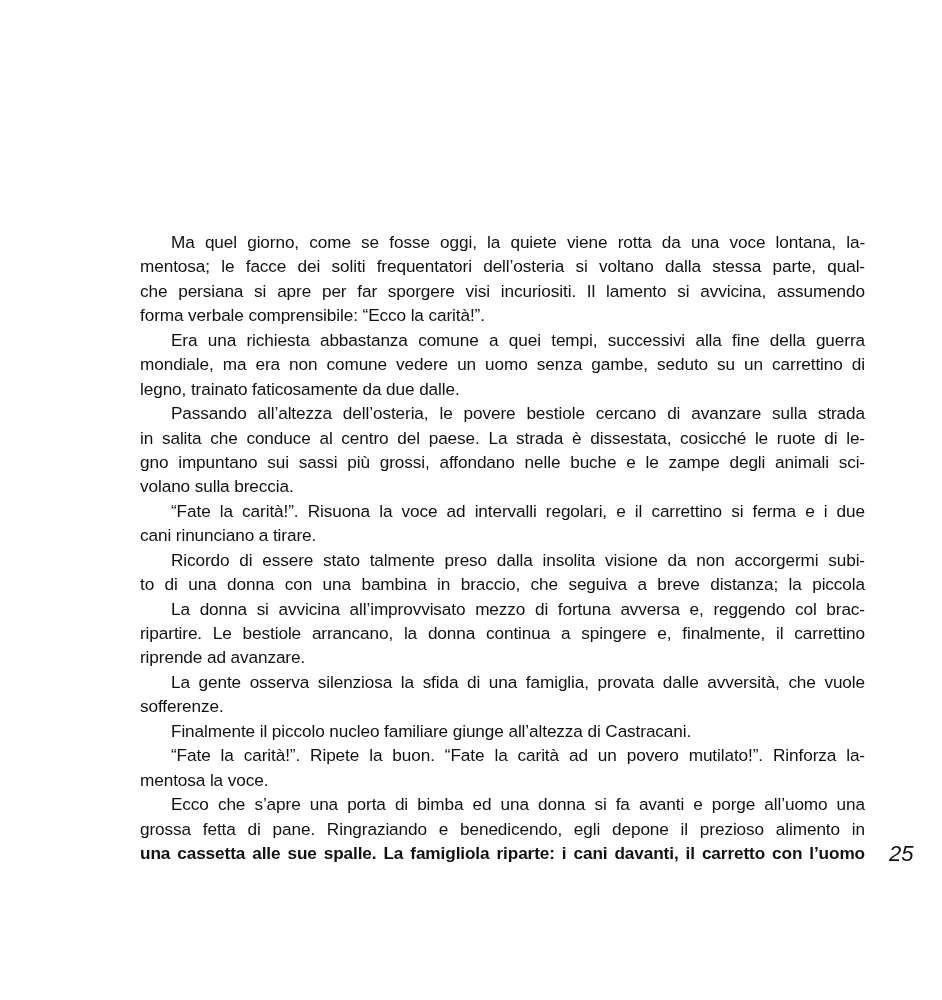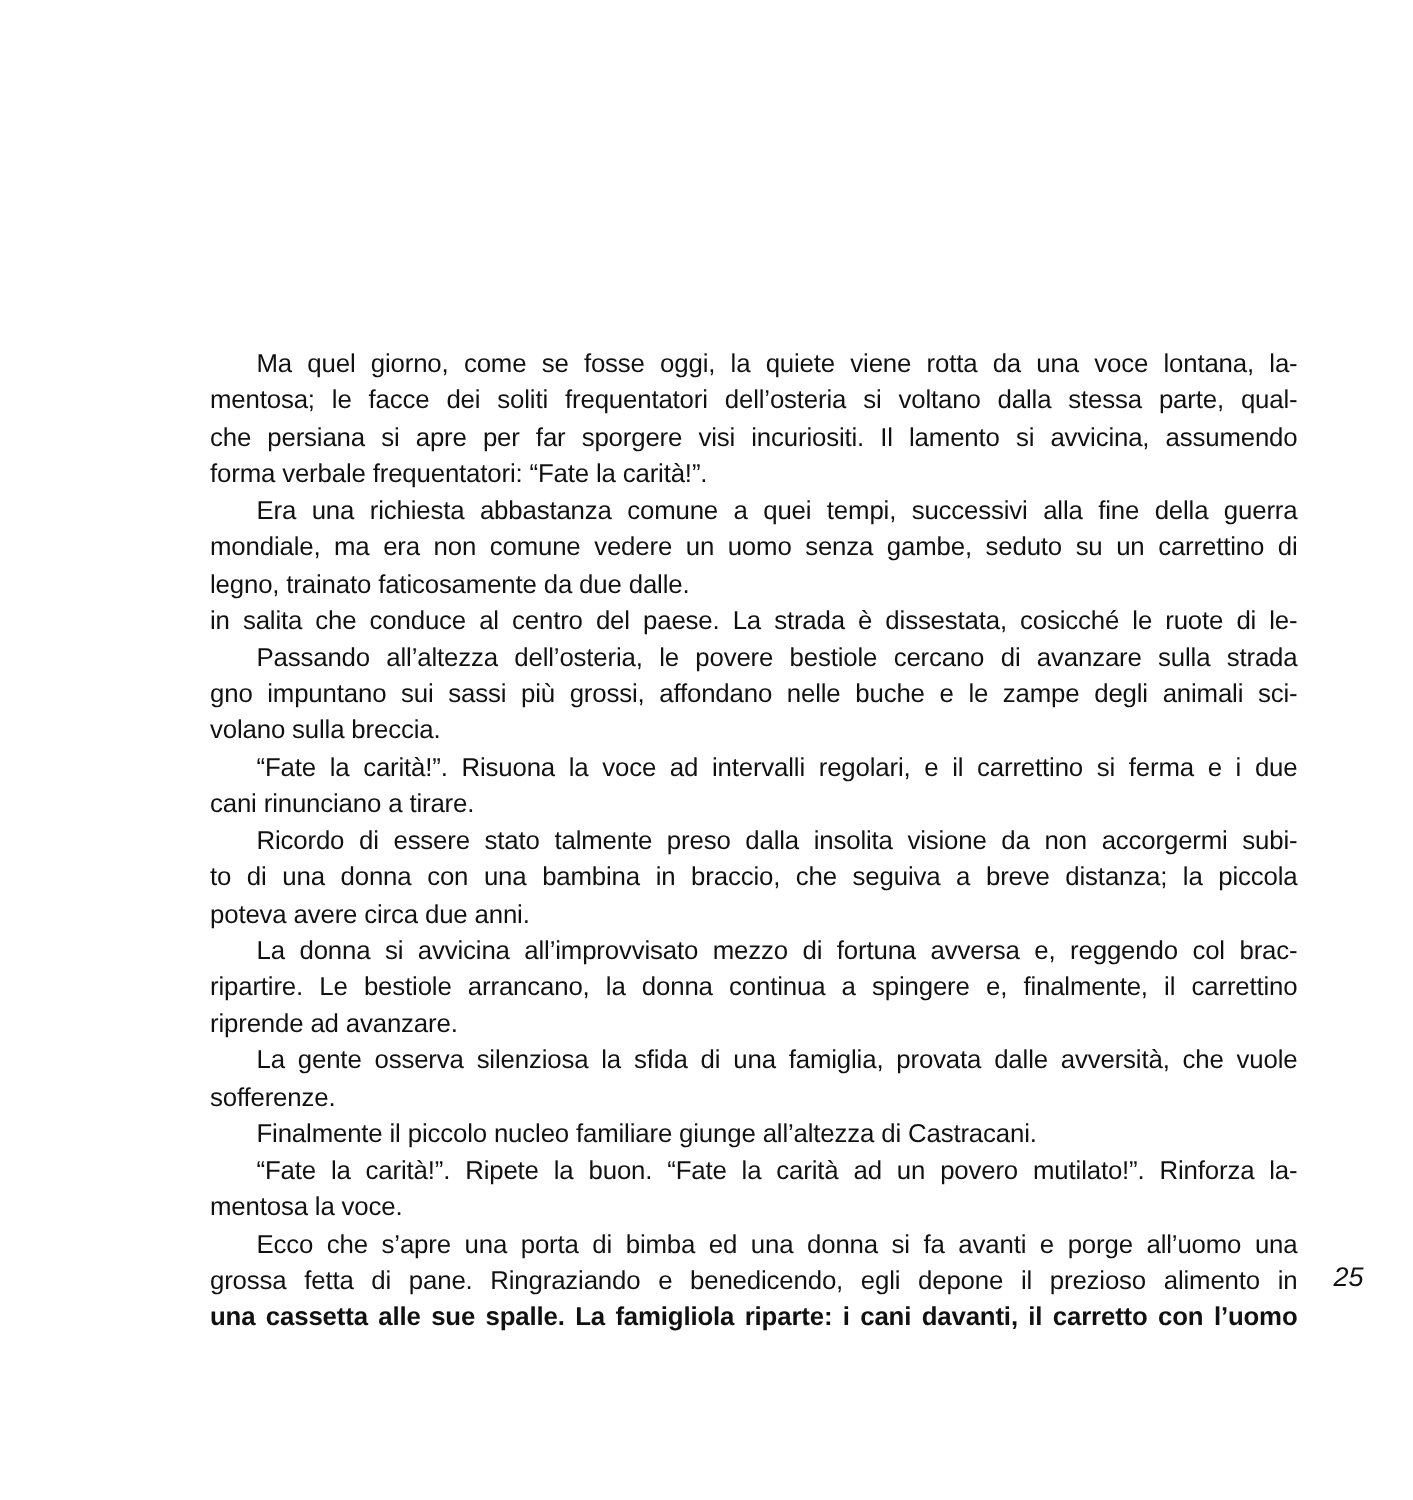--- a/index.html
+++ b/index.html
@@ -13,44 +13,43 @@
     .line {
       display: block; height: 24.45px; line-height: 24.45px;
       white-space: nowrap; text-align: justify; text-align-last: justify;
       letter-spacing: -0.1px;
     }
     .line.indent { padding-left: 31px; }
     .line.last { text-align-last: left; }
     .page-number {
       position: absolute; left: 853px; top: 841px;
       font-family: "Liberation Sans", sans-serif; font-style: italic;
-      font-size: 18px; color: #111;
+      font-size: 22px; color: #111;
     }
   </style>
 </head>
 <body>
 
 <div class="page">
   <div class="text-block" id="text-block">
       <span class="line indent" style="white-space: normal;">Ma quel giorno, come se fosse oggi, la quiete viene rotta da una voce lontana, la-</span>
       <span class="line" style="white-space: normal;">mentosa; le facce dei soliti frequentatori dell’osteria si voltano dalla stessa parte, qual-</span>
       <span class="line" style="white-space: normal;">che persiana si apre per far sporgere visi incuriositi. Il lamento si avvicina, assumendo</span>
-      <span class="line last">forma verbale frequentatori: “Fate la carità!”.</span>
+      <span class="line last">forma verbale comprensibile: “Ecco la carità!”.</span>
       <span class="line indent" style="white-space: normal;">Era una richiesta abbastanza comune a quei tempi, successivi alla fine della guerra</span>
       <span class="line" style="white-space: normal;">mondiale, ma era non comune vedere un uomo senza gambe, seduto su un carrettino di</span>
       <span class="line last">legno, trainato faticosamente da due dalle.</span>
+      <span class="line indent" style="white-space: normal;">Passando all’altezza dell’osteria, le povere bestiole cercano di avanzare sulla strada</span>
       <span class="line" style="white-space: normal;">in salita che conduce al centro del paese. La strada è dissestata, cosicché le ruote di le-</span>
-      <span class="line indent" style="white-space: normal;">Passando all’altezza dell’osteria, le povere bestiole cercano di avanzare sulla strada</span>
       <span class="line" style="white-space: normal;">gno impuntano sui sassi più grossi, affondano nelle buche e le zampe degli animali sci-</span>
       <span class="line last">volano sulla breccia.</span>
       <span class="line indent" style="white-space: normal;">“Fate la carità!”. Risuona la voce ad intervalli regolari, e il carrettino si ferma e i due</span>
       <span class="line last">cani rinunciano a tirare.</span>
       <span class="line indent" style="white-space: normal;">Ricordo di essere stato talmente preso dalla insolita visione da non accorgermi subi-</span>
       <span class="line" style="white-space: normal;">to di una donna con una bambina in braccio, che seguiva a breve distanza; la piccola</span>
-      <span class="line last">poteva avere circa due anni.</span>
       <span class="line indent" style="white-space: normal;">La donna si avvicina all’improvvisato mezzo di fortuna avversa e, reggendo col brac-</span>
       <span class="line" style="white-space: normal;">ripartire. Le bestiole arrancano, la donna continua a spingere e, finalmente, il carrettino</span>
       <span class="line last">riprende ad avanzare.</span>
       <span class="line indent" style="white-space: normal;">La gente osserva silenziosa la sfida di una famiglia, provata dalle avversità, che vuole</span>
       <span class="line last">sofferenze.</span>
       <span class="line indent last">Finalmente il piccolo nucleo familiare giunge all’altezza di Castracani.</span>
       <span class="line indent" style="white-space: normal;">“Fate la carità!”. Ripete la buon. “Fate la carità ad un povero mutilato!”. Rinforza la-</span>
       <span class="line last">mentosa la voce.</span>
       <span class="line indent" style="white-space: normal;">Ecco che s’apre una porta di bimba ed una donna si fa avanti e porge all’uomo una</span>
       <span class="line" style="white-space: normal;">grossa fetta di pane. Ringraziando e benedicendo, egli depone il prezioso alimento in</span>

